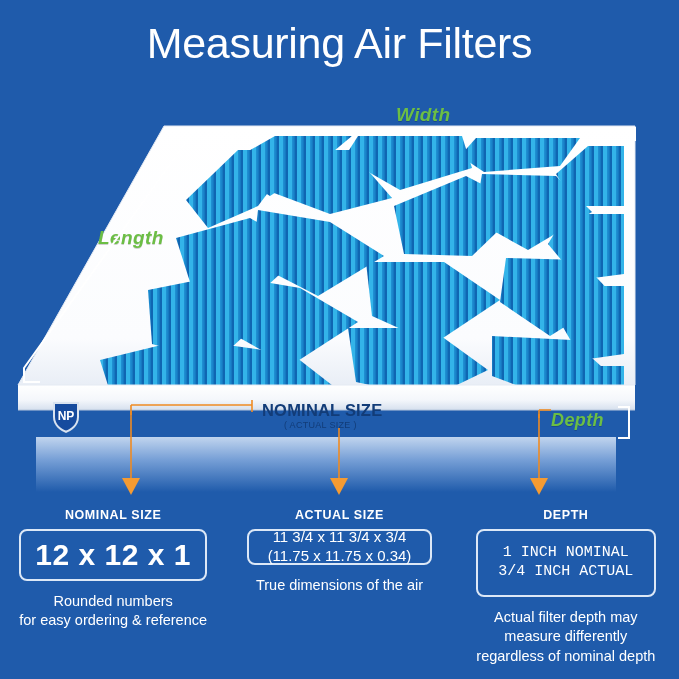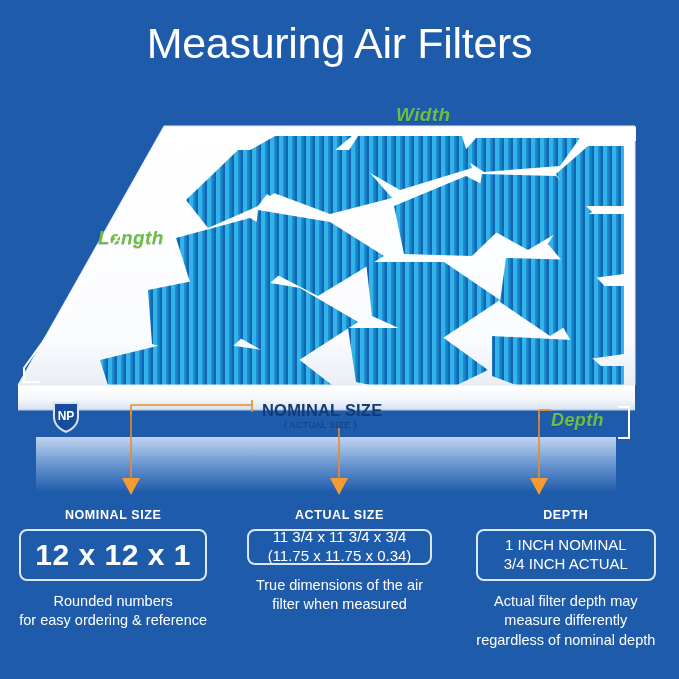--- a/index.html
+++ b/index.html
@@ -111,21 +111,21 @@
     margin: 0 auto;
     border: 2px solid #dce8f7;
     border-radius: 8px;
     box-sizing: border-box;
     display: flex; align-items: center; justify-content: center;
     flex-direction: column;
     color: #ffffff;
   }
   #box-nominal { width: 188px; height: 52px; }
   #box-actual  { width: 185px; height: 36px; }
-  #box-depth   { width: 180px; height: 52px; }
+  #box-depth   { width: 180px; height: 68px; font-family: Liberation Mono, monospace; }
   .val-big  { font-size: 30px; font-weight: bold; letter-spacing: 0.5px; line-height: 1; }
   .val-mid  { font-size: 15px; line-height: 1.25; }
   .caption {
     margin-top: 11px;
     color: #ffffff;
     font-size: 14.5px;
     line-height: 1.33;
     padding: 0 14px;
   }
 </style>
@@ -256,21 +256,20 @@
     </div>
 
     <div class="col">
       <div class="col-header">ACTUAL SIZE</div>
       <div class="value-box" id="box-actual">
         <div class="val-mid">11 3/4 x 11 3/4 x 3/4</div>
         <div class="val-mid">(11.75 x 11.75 x 0.34)</div>
       </div>
       <div class="caption">
         <div>True dimensions of the air</div>
-        <div>filter when measured</div>
       </div>
     </div>
 
     <div class="col">
       <div class="col-header">DEPTH</div>
       <div class="value-box" id="box-depth">
         <div class="val-mid">1 INCH NOMINAL</div>
         <div class="val-mid">3/4 INCH ACTUAL</div>
       </div>
       <div class="caption">

